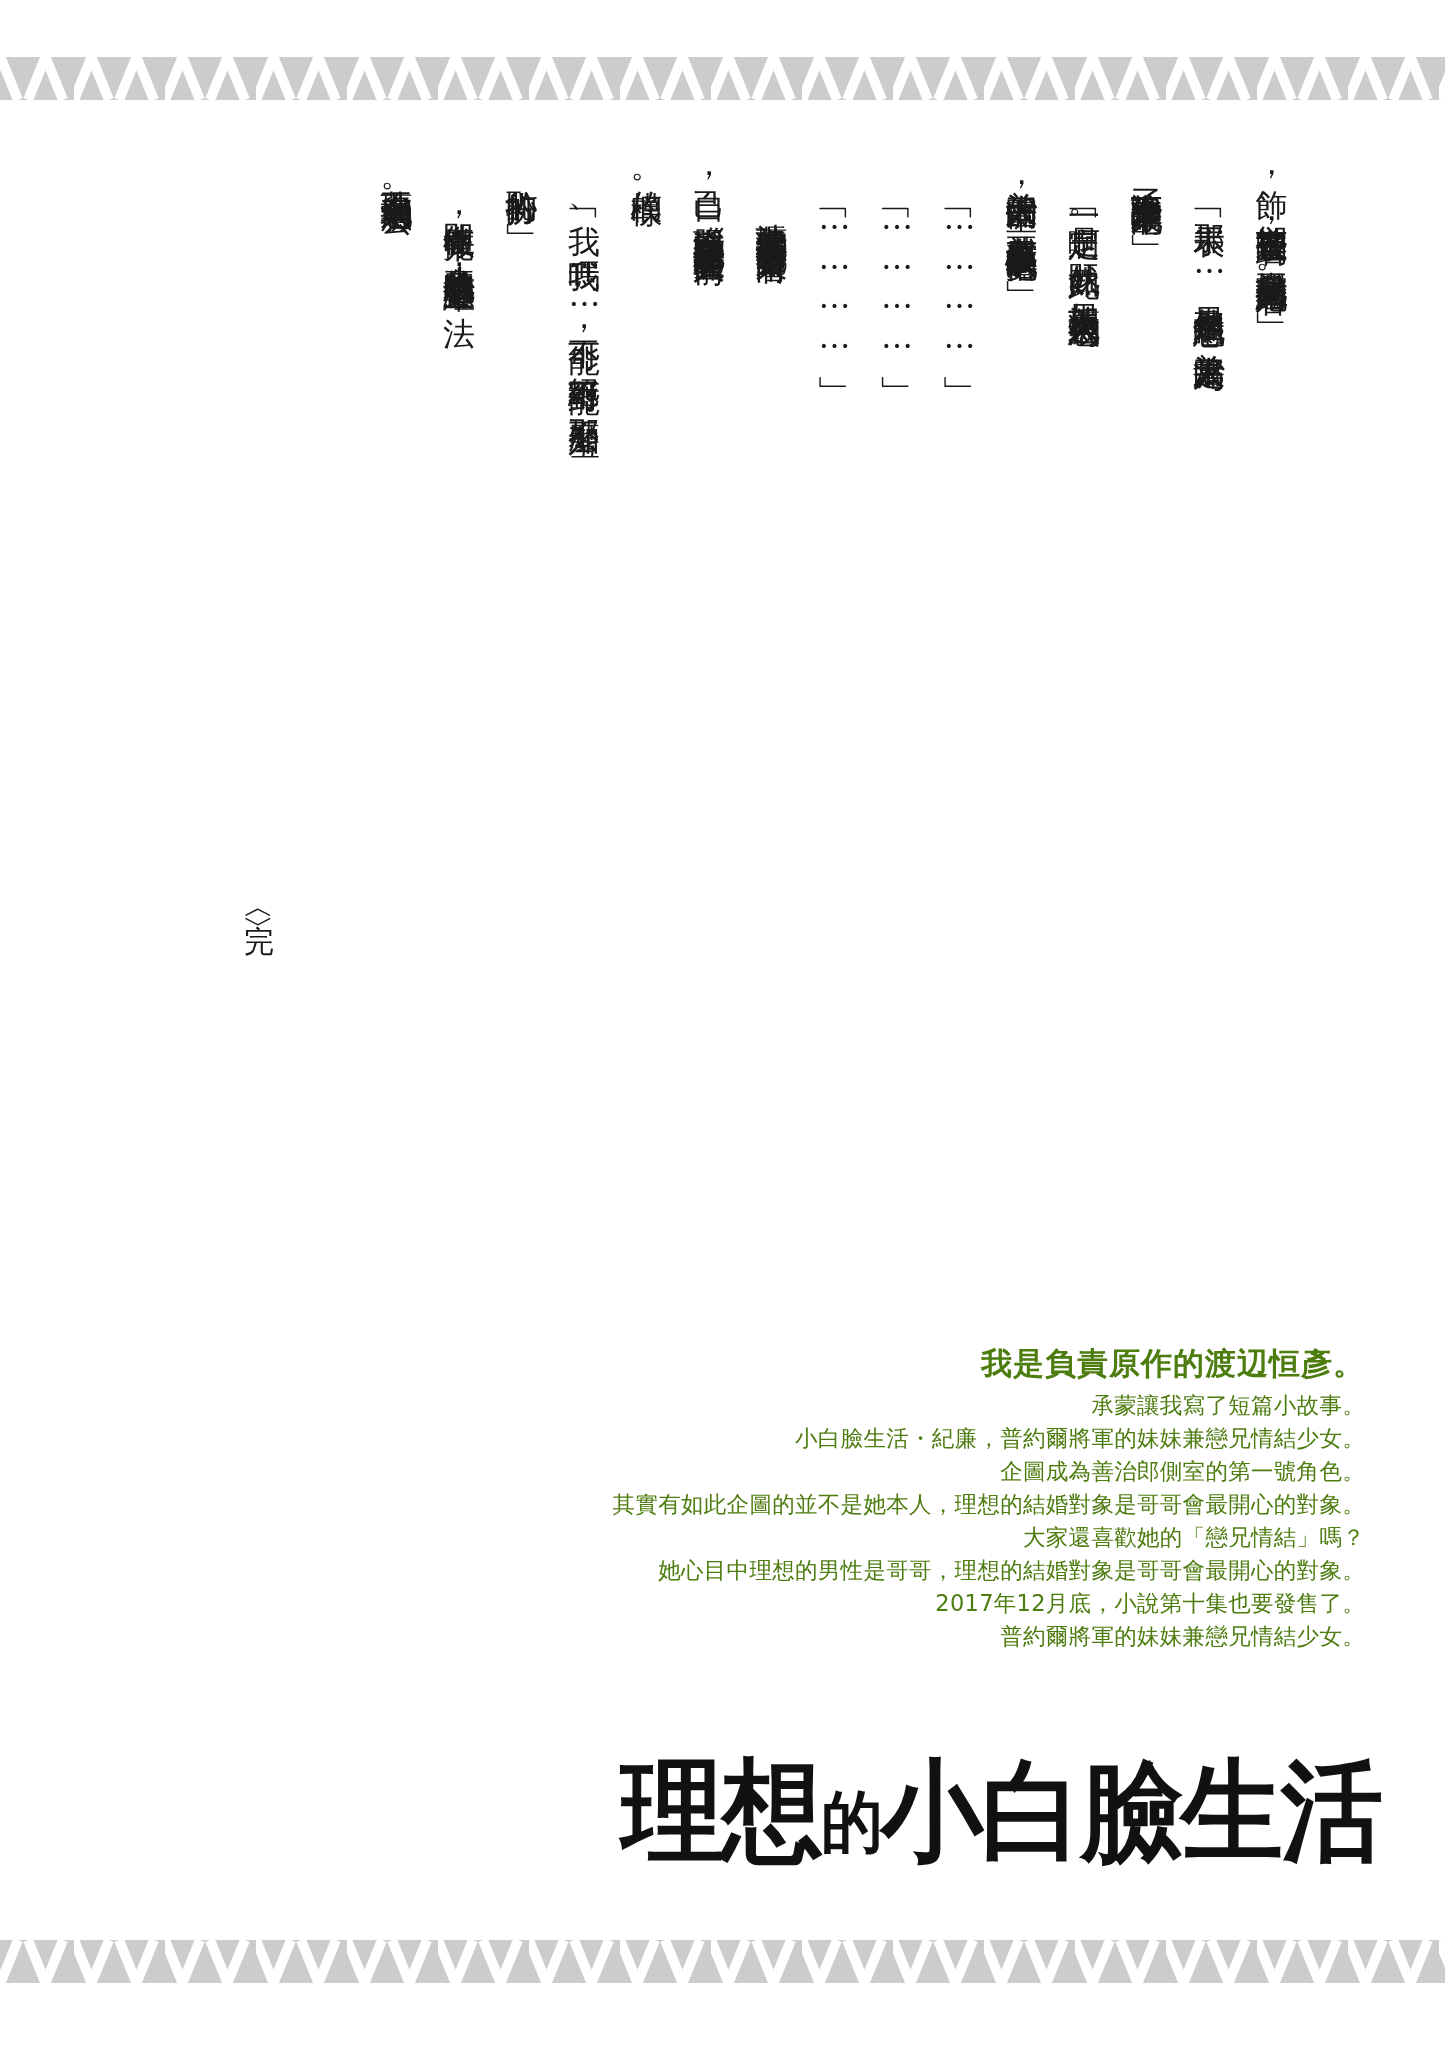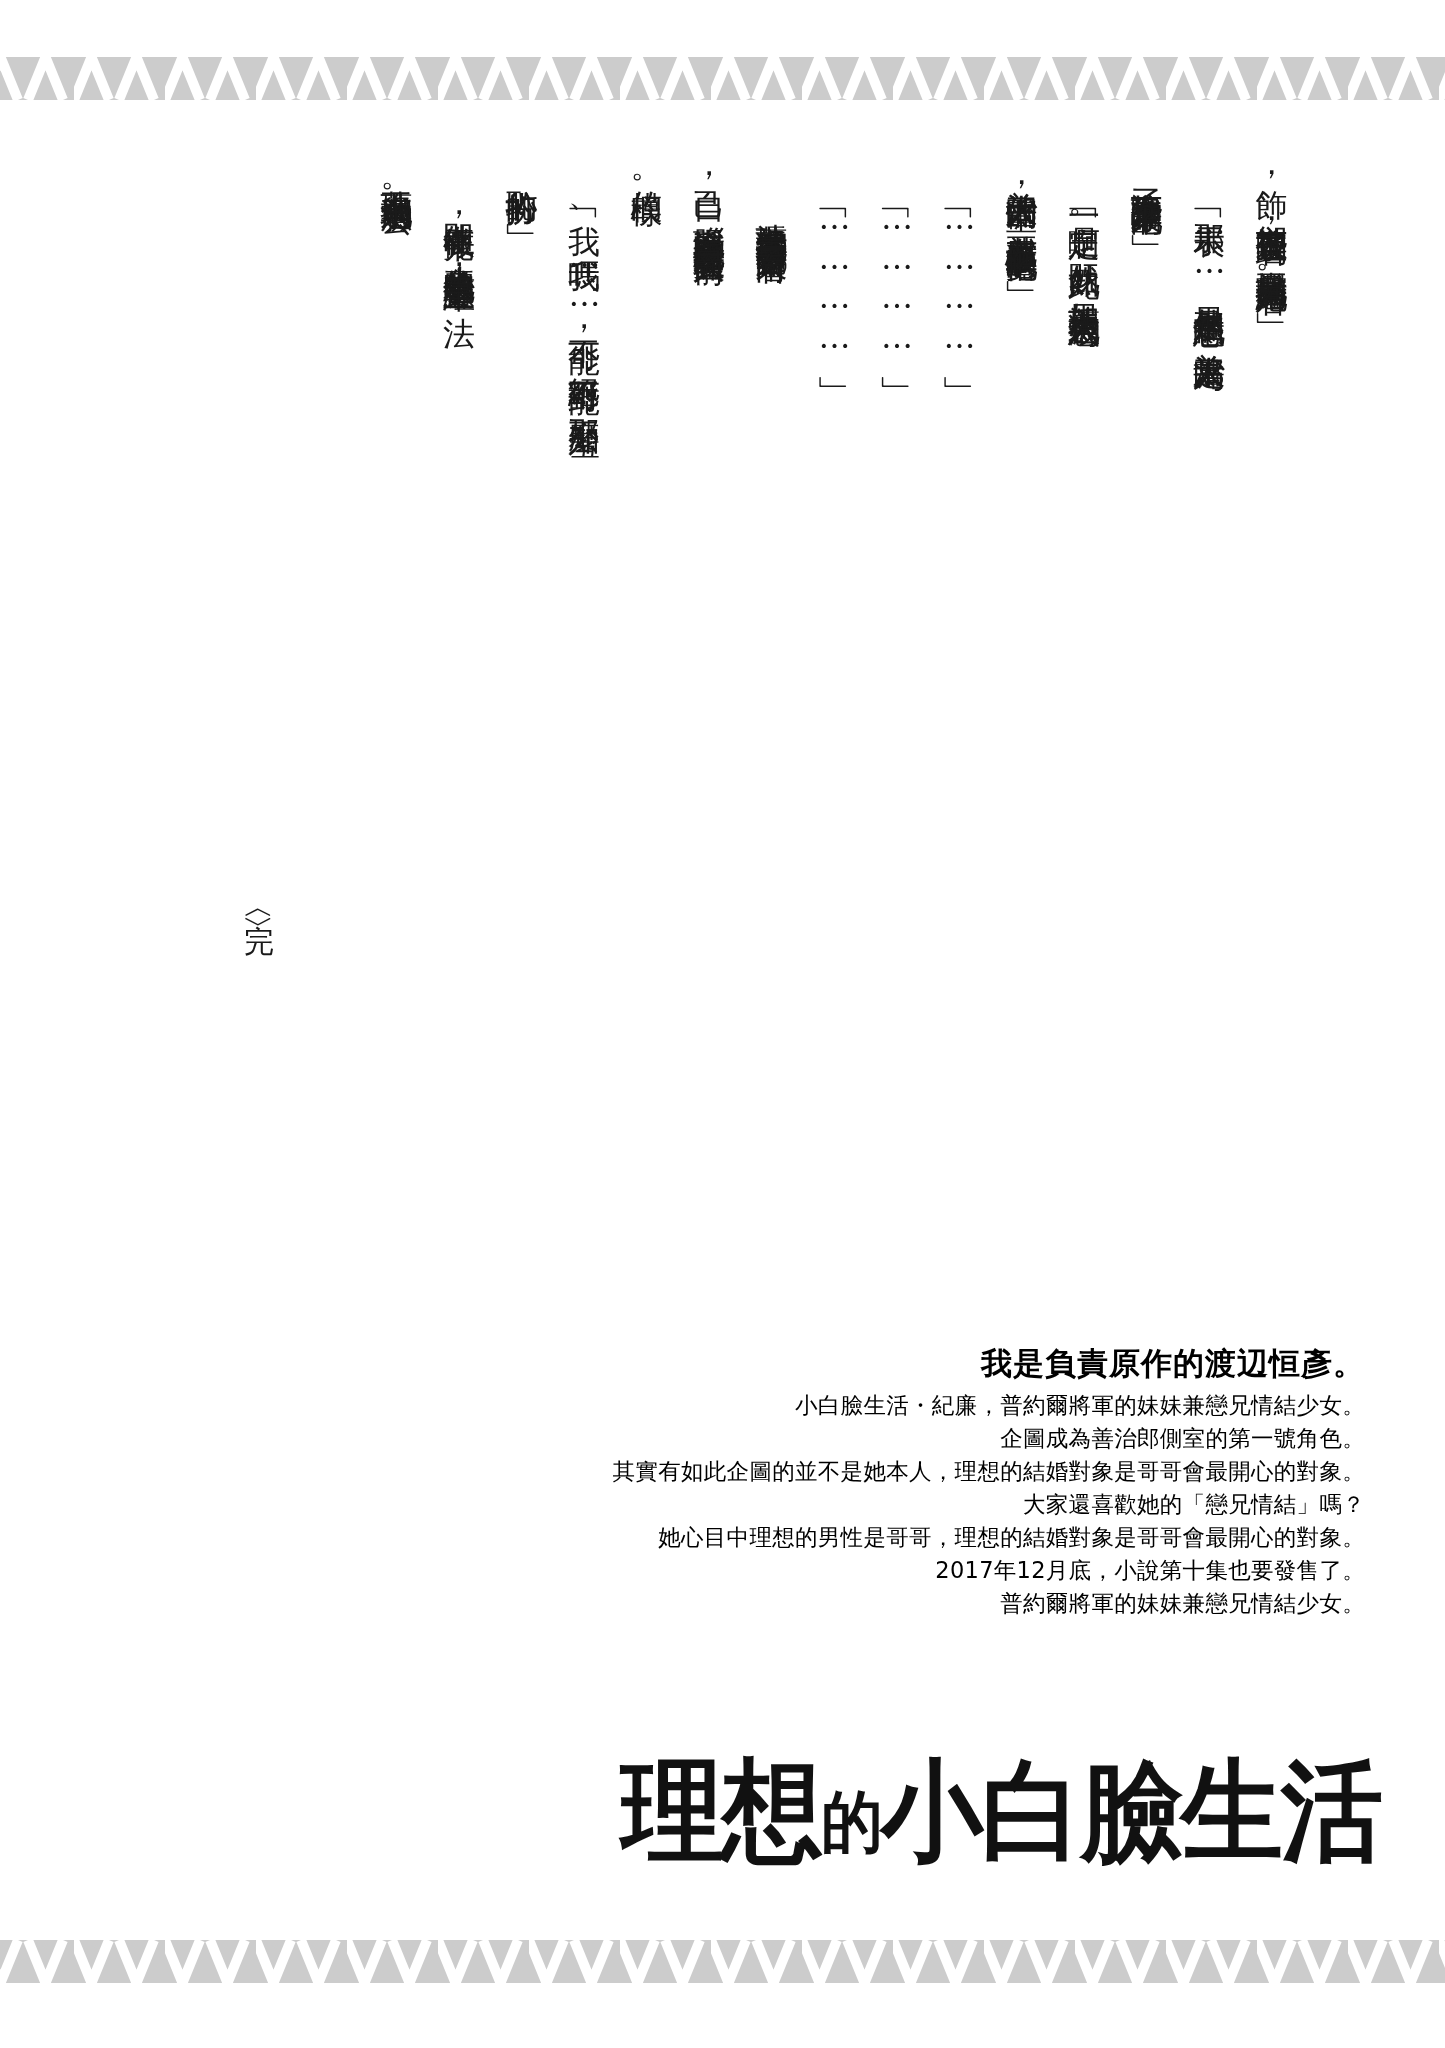--- a/index.html
+++ b/index.html
@@ -43,21 +43,21 @@
     white-space: nowrap;
   }
   .novel .indent { padding-top: 33px; }
 
   .afterword {
     position: absolute;
     right: 80px;
     top: 1337px;
     text-align: right;
     font-family: "DejaVu Sans", "Liberation Sans", sans-serif;
-    color: #000000;
+    color: #4d7c0f;
   }
   .afterword .headline {
     font-size: 31px;
     font-weight: bold;
     letter-spacing: 1px;
     line-height: 52px;
   }
   .afterword .line {
     font-size: 22.5px;
     line-height: 33px;
@@ -122,20 +122,21 @@
   <span class="col indent">「我、我嗎……不可能，絕對不可能！那麼不知羞</span>
   <span class="col">恥的打扮！」</span>
   <span class="col indent">即使在微光中，小麥色的臉也明顯染上了紅暈，法</span>
   <span class="col">蒂瑪不高興地別過臉去。</span>
 </div>
 
 <div class="novel-end" style="position:absolute; left:238px; top:900px; writing-mode:vertical-rl; text-orientation:upright; font-family:'DejaVu Serif','Liberation Serif',serif; font-size:30px; color:#1a1a1a;">〈完〉</div>
 
 <div class="afterword">
   <div class="headline">我是負責原作的渡辺恒彥。</div>
+  <div class="line">承蒙讓我寫了短篇小故事。</div>
   <div class="line">小白臉生活・紀廉，普約爾將軍的妹妹兼戀兄情結少女。</div>
   <div class="line">企圖成為善治郎側室的第一號角色。</div>
   <div class="line">其實有如此企圖的並不是她本人，理想的結婚對象是哥哥會最開心的對象。</div>
   <div class="line">大家還喜歡她的「戀兄情結」嗎？</div>
   <div class="line">她心目中理想的男性是哥哥，理想的結婚對象是哥哥會最開心的對象。</div>
   <div class="line">2017年12月底，小說第十集也要發售了。</div>
   <div class="line">普約爾將軍的妹妹兼戀兄情結少女。</div>
 </div>
 
 <div class="logo">

